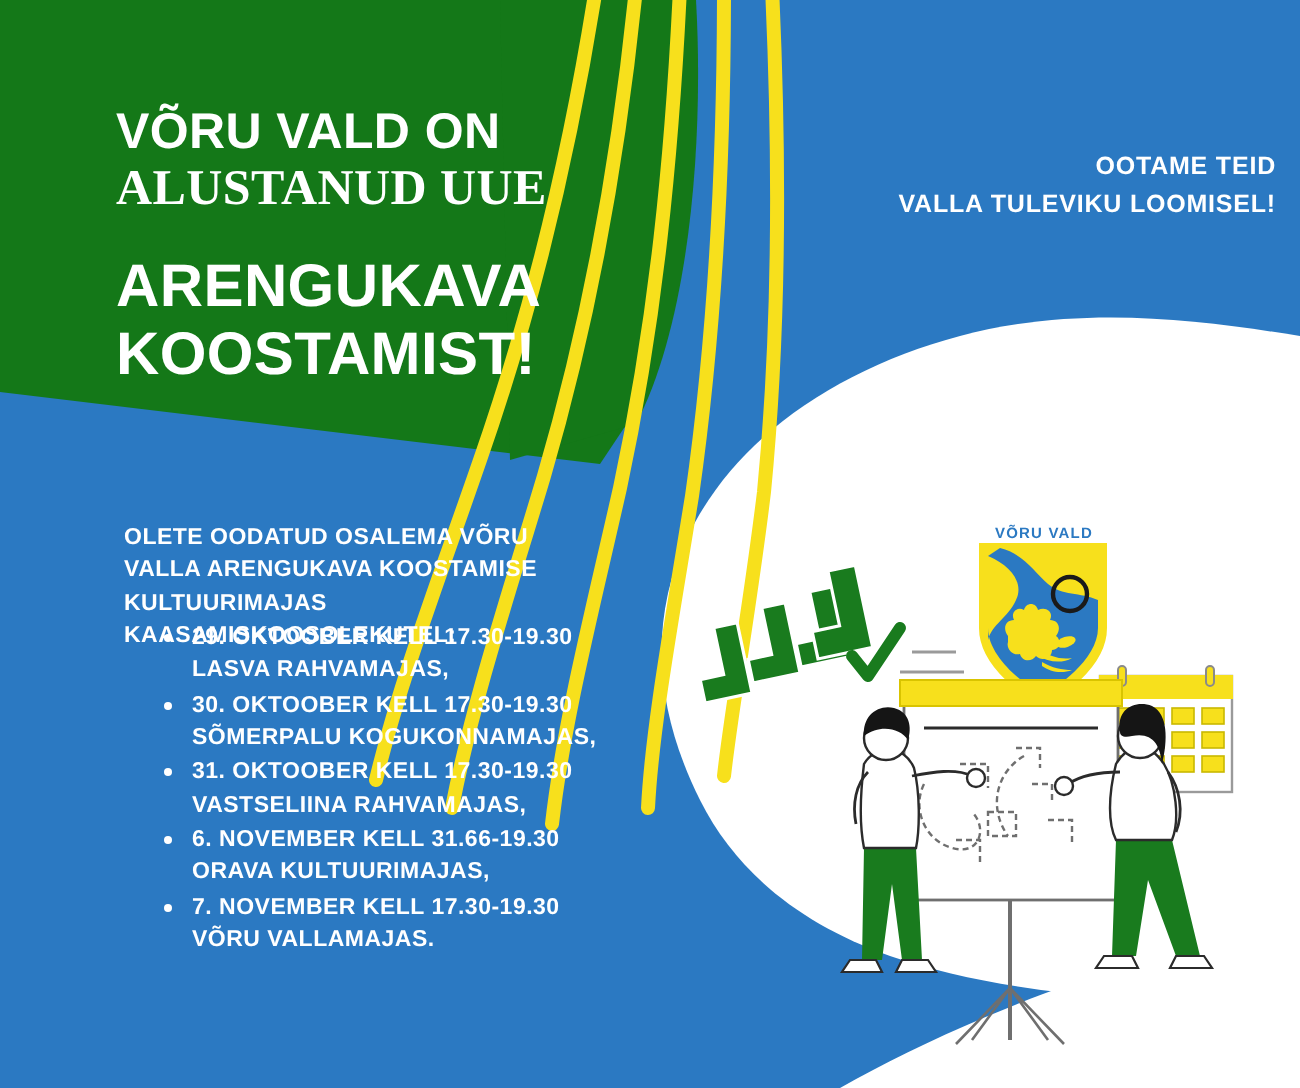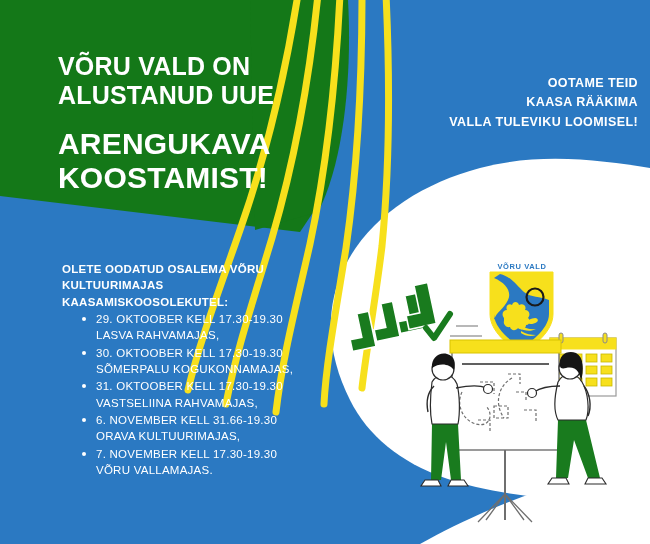--- a/index.html
+++ b/index.html
@@ -12,42 +12,42 @@
   #poster{
     position:absolute;inset:0;width:650px;height:544px;overflow:hidden;
   }
   .layer{position:absolute;top:0;left:0;width:650px;height:544px;}
   .txt-title{
     position:absolute;left:58px;top:52px;width:250px;
     color:#ffffff;font-weight:bold;line-height:1.14;
     letter-spacing:.2px;
   }
   .txt-title .l1{font-size:25px;display:block;}
-  .txt-title .l2{font-size:25px;display:block;}
+  .txt-title .l2{font-size:25px;display:block;font-family:Liberation Serif, serif;}
   .txt-title .l3{font-size:30px;display:block;margin-top:18px;}
   .txt-title .l4{font-size:30px;display:block;}
 
   .txt-right{
     position:absolute;left:398px;top:74px;width:240px;
     color:#ffffff;font-weight:bold;font-size:12.5px;
     line-height:1.55;text-align:right;letter-spacing:.4px;
   }
   .txt-right span{display:block;}
 
   .txt-intro{
     position:absolute;left:62px;top:261px;width:270px;
     color:#ffffff;font-weight:bold;font-size:11.5px;
     line-height:1.42;letter-spacing:.25px;
   }
   .txt-intro span{display:block;}
 
   ul.meetings{
     position:absolute;left:62px;top:311px;width:272px;
     margin:0;padding:0 0 0 20px;
-    color:#ffffff;font-weight:normal;font-size:11.5px;
+    color:#ffffff;font-weight:bold;font-size:11.5px;
     line-height:1.42;letter-spacing:.25px;
     list-style:none;
   }
   ul.meetings li{position:relative;margin-bottom:1px;padding-left:14px;}
   ul.meetings li::before{
     content:"";position:absolute;left:0;top:6px;
     width:4px;height:4px;border-radius:50%;background:#ffffff;
   }
   ul.meetings li .when{display:block;}
   ul.meetings li .place{display:block;}
@@ -189,26 +189,26 @@
 
   <div class="txt-title">
     <span class="l1">VÕRU VALD ON</span>
     <span class="l2">ALUSTANUD UUE</span>
     <span class="l3">ARENGUKAVA</span>
     <span class="l4">KOOSTAMIST!</span>
   </div>
 
   <div class="txt-right">
     <span>OOTAME TEID</span>
-    <span>KAASA RÄÄKIMA</span>
     <span>VALLA TULEVIKU LOOMISEL!</span>
   </div>
 
   <div class="txt-intro">
     <span>OLETE OODATUD OSALEMA VÕRU</span>
+    <span>VALLA ARENGUKAVA KOOSTAMISE</span>
     <span>KULTUURIMAJAS KAASAMISKOOSOLEKUTEL:</span>
   </div>
 
   <ul class="meetings">
     <li>
       <span class="when">29. OKTOOBER KELL 17.30-19.30</span>
       <span class="place">LASVA RAHVAMAJAS,</span>
     </li>
     <li>
       <span class="when">30. OKTOOBER KELL 17.30-19.30</span>

